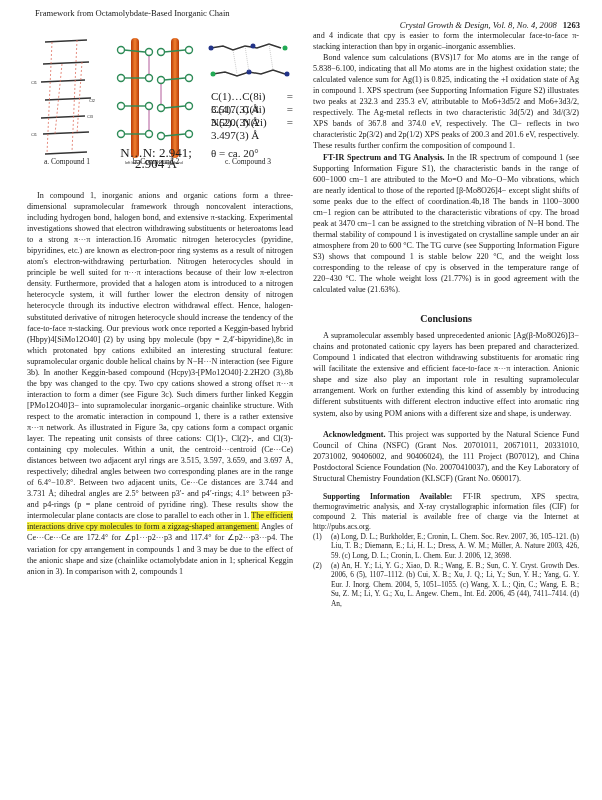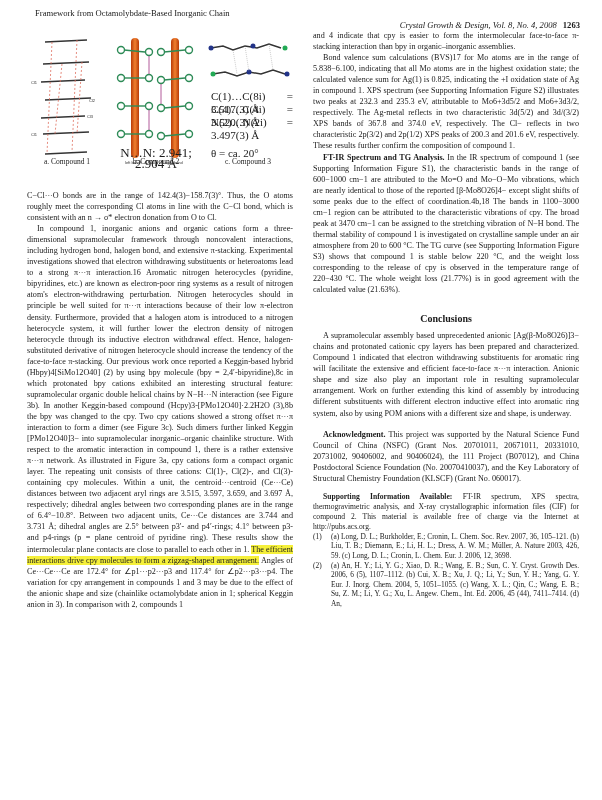--- a/index.html
+++ b/index.html
@@ -135,21 +135,20 @@
         </g>
       </svg>
       <div class="measure" style="top:60px;">C(1)…C(8i) = 3.517(3) Å</div>
       <div class="measure" style="top:73px;">C(4)…C(4i) = 3.520(3) Å</div>
       <div class="measure" style="top:86px;">N(2)…N(2i) = 3.497(3) Å</div>
       <div class="measure" style="top:99px;margin-top:18px;">θ = ca. 20°</div>
       <div class="fig-label">c. Compound 3</div>
     </div>
   </div>
 
-  <p class="noind">C−Cl···O bonds are in the range of 142.4(3)−158.7(3)°. Thus, the O atoms roughly meet the corresponding Cl atoms in line with the C−Cl bond, which is consistent with an n → σ* electron donation from O to Cl.</p>
   <p><span>In compound 1, inorganic anions and organic cations form a three-dimensional supramolecular framework through noncovalent interactions, including hydrogen bond, halogen bond, and extensive π-stacking. Experimental investigations showed that electron withdrawing substituents or heteroatoms lead to a strong π···π interaction.16 Aromatic nitrogen heterocycles (pyridine, bipyridines, etc.) are known as electron-poor ring systems as a result of nitrogen atom's electron-withdrawing perturbation. Nitrogen heterocycles should in principle be well suited for π···π interactions because of their low π-electron density. Furthermore, provided that a halogen atom is introduced to a nitrogen heterocycle system, it will further lower the electron density of nitrogen heterocycle through its inductive electron withdrawal effect. Hence, halogen-substituted derivative of nitrogen heterocycle should increase the tendency of the face-to-face π-stacking. Our previous work once reported a Keggin-based hybrid (Hbpy)4[SiMo12O40] (2) by using bpy molecule (bpy = 2,4′-bipyridine),8c in which protonated bpy cations exhibited an interesting structural feature: supramolecular organic double helical chains by N−H···N interaction (see Figure 3b). In another Keggin-based compound (Hcpy)3-[PMo12O40]·2.2H2O (3),8b the bpy was changed to the cpy. Two cpy cations showed a strong offset π···π interaction to form a dimer (see Figure 3c). Such dimers further linked Keggin [PMo12O40]3− into supramolecular inorganic–organic chainlike structure. With respect to the aromatic interaction in compound 1, there is a rather extensive π···π network. As illustrated in Figure 3a, cpy cations form a compact organic layer. The repeating unit consists of three cations: Cl(1)-, Cl(2)-, and Cl(3)-containing cpy molecules. Within a unit, the centroid···centroid (Ce···Ce) distances between two adjacent aryl rings are 3.515, 3.597, 3.659, and 3.697 Å, respectively; dihedral angles between two corresponding planes are in the range of 6.4°−10.8°. Between two adjacent units, Ce···Ce distances are 3.744 and 3.731 Å; dihedral angles are 2.5° between p3′- and p4′-rings; 4.1° between p3- and p4-rings (p = plane centroid of pyridine ring). These results show the intermolecular plane contacts are close to parallel to each other in 1.</span> <span class="hl">The efficient interactions drive cpy molecules to form a zigzag-shaped arrangement.</span> <span>Angles of Ce···Ce···Ce are 172.4° for ∠p1···p2···p3 and 117.4° for ∠p2···p3···p4. The variation for cpy arrangement in compounds 1 and 3 may be due to the effect of the anionic shape and size (chainlike octamolybdate anion in 1; spherical Keggin anion in 3). In comparison with 2, compounds 1</span></p>
 </div>
 
 <div class="col right">
   <p class="noind">and 4 indicate that cpy is easier to form the intermolecular face-to-face π-stacking interaction than bpy in organic–inorganic assemblies.</p>
   <p>Bond valence sum calculations (BVS)17 for Mo atoms are in the range of 5.838−6.100, indicating that all Mo atoms are in the highest oxidation state; the calculated valence sum for Ag(1) is 0.825, indicating the +I oxidation state of Ag in compound 1. XPS spectrum (see Supporting Information Figure S2) illustrates two peaks at 232.3 and 235.3 eV, attributable to Mo6+3d5/2 and Mo6+3d3/2, respectively. The Ag-metal reflects in two characteristic 3d(5/2) and 3d/(3/2) XPS bands of 367.8 and 374.0 eV, respectively. The Cl− reflects in two characteristic 2p(3/2) and 2p(1/2) XPS peaks of 200.3 and 201.6 eV, respectively. These results further confirm the composition of compound 1.</p>
   <p><b>FT-IR Spectrum and TG Analysis.</b> <span>In the IR spectrum of compound 1 (see Supporting Information Figure S1), the characteristic bands in the range of 600−1000 cm−1 are attributed to the Mo=O and Mo−O−Mo vibrations, which are nearly identical to those of the reported [β-Mo8O26]4− except slight shifts of some peaks due to the effect of coordination.4b,18 The bands in 1100−3000 cm−1 region can be attributed to the characteristic vibrations of cpy. The broad peak at 3470 cm−1 can be assigned to the stretching vibration of N−H bond. The thermal stability of compound 1 is investigated on crystalline sample under an air atmosphere from 20 to 600 °C. The TG curve (see Supporting Information Figure S3) shows that compound 1 is stable below 220 °C, and the weight loss corresponding to the release of cpy is observed in the temperature range of 220−430 °C. The whole weight loss (21.77%) is in good agreement with the calculated value (21.63%).</span></p>
 
   <h3>Conclusions</h3>
   <p>A supramolecular assembly based unprecedented anionic [Ag(β-Mo8O26)]3− chains and protonated cationic cpy layers has been prepared and characterized. Compound 1 indicated that electron withdrawing substituents for aromatic ring will facilitate the extensive and efficient face-to-face π···π interaction. Anionic shape and size also play an important role in resulting supramolecular arrangement. Work on further extending this kind of assembly by introducing different substituents with different electron inductive effect into aromatic ring system, also by using POM anions with a different size and shape, is underway.</p>

